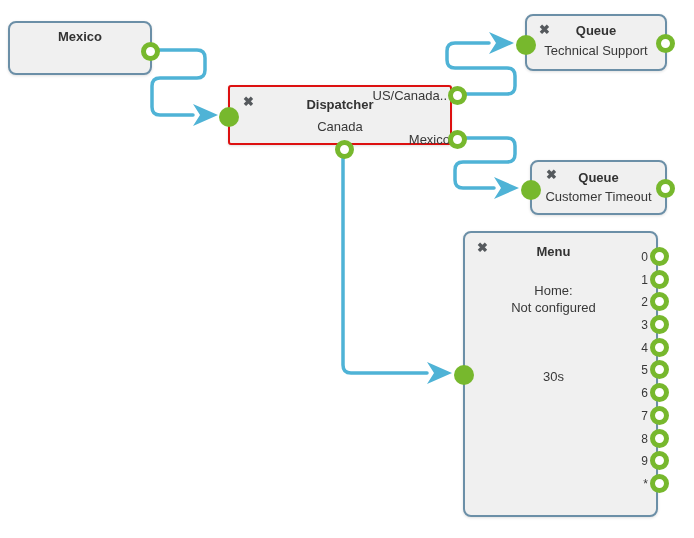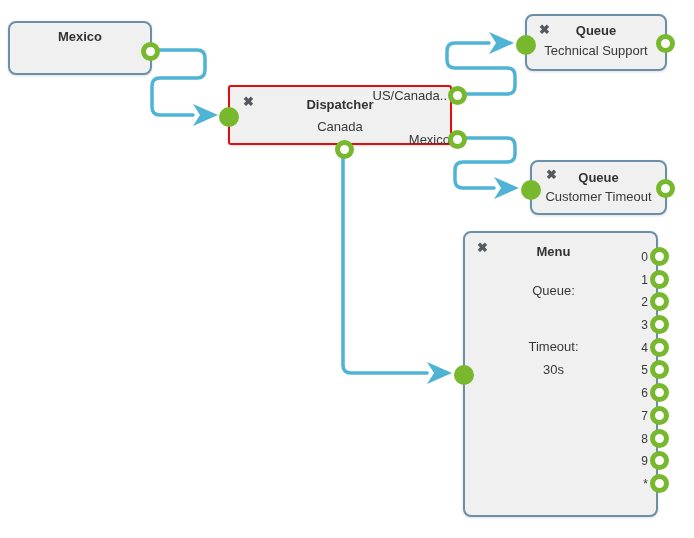--- a/index.html
+++ b/index.html
@@ -95,23 +95,23 @@
     <span class="del" style="left:14px;top:6px;">✖</span>
     <div class="title" style="top:8px;">Queue</div>
     <div class="subtitle" style="top:27px;">Customer Timeout</div>
     <div class="dot" style="left:-11px;top:18px;"></div>
     <div class="ring" style="right:-10px;top:17px;"></div>
   </div>
 
   <div class="node" style="left:463px;top:231px;width:195px;height:286px;">
     <span class="del" style="left:12px;top:8px;">✖</span>
     <div class="title" style="top:11px;right:14px;">Menu</div>
-    <div class="menu-line" style="top:50px;">Queue:</div>
-    <div class="menu-line" style="top:106px;">Timeout:</div>
-    <div class="menu-line" style="top:129px;">30s</div>
+    <div class="menu-line" style="top:50px;">Home:</div>
+    <div class="menu-line" style="top:67px;">Not configured</div>
+    <div class="menu-line" style="top:136px;">30s</div>
 
     <div class="dot" style="left:-11px;top:132px;"></div>
 
     <div class="port-row" style="top:14px;">
       <span class="plabel">0</span>
       <span class="ring"></span>
     </div>
     <div class="port-row" style="top:37px;">
       <span class="plabel">1</span>
       <span class="ring"></span>

